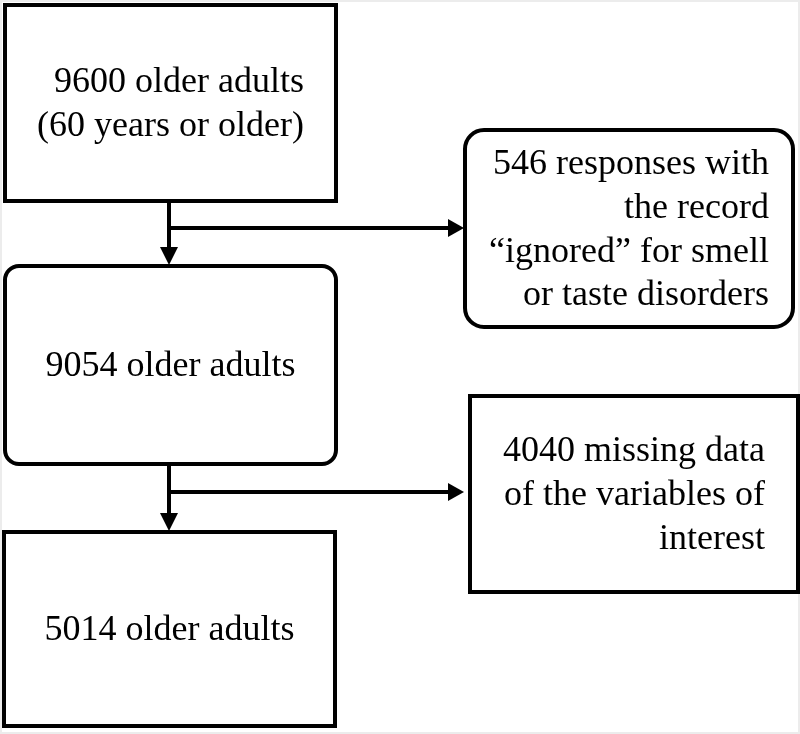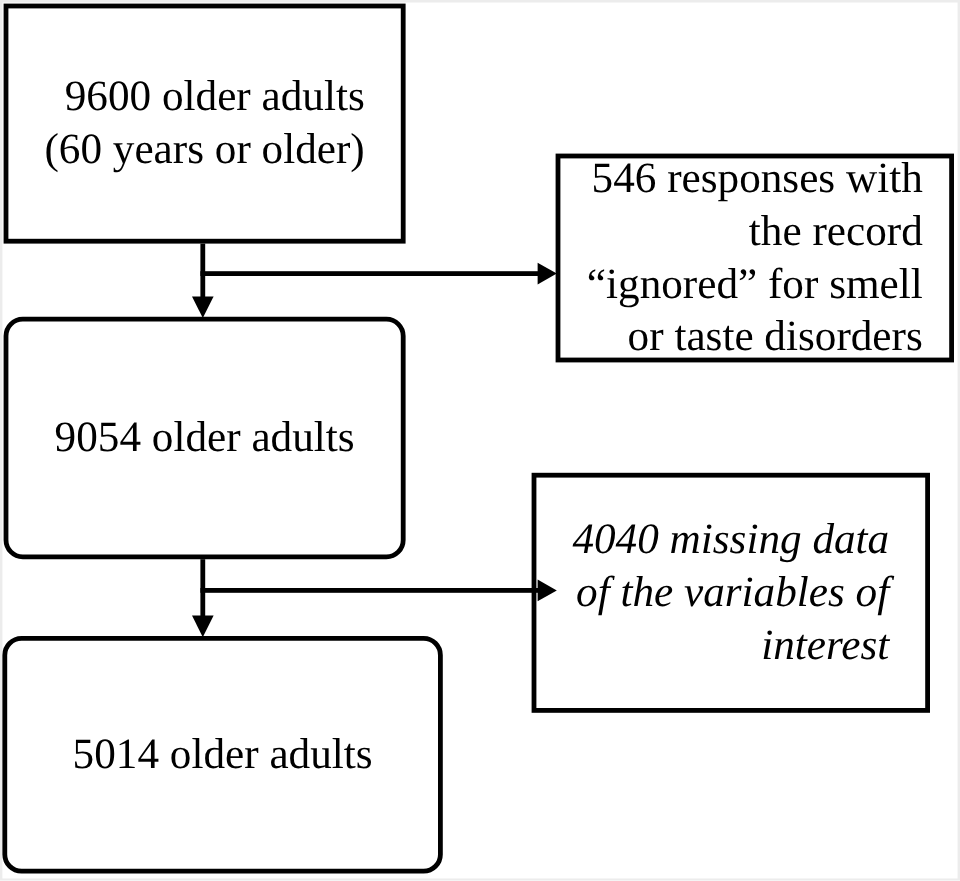--- a/index.html
+++ b/index.html
@@ -30,24 +30,24 @@
     display: block;
     white-space: pre-line;
     text-align: right;
     font-size: 36px;
     line-height: 1.22;
     color: #000000;
   }
   
   .box-a { left: 3px;  top: 3px;   width: 335px; height: 200px; }
   .box-b { left: 3px;  top: 264px; width: 335px; height: 202px; border-radius: 16px; }
-  .box-c { left: 2px;  top: 530px; width: 367px; height: 198px; border-radius: 16px; }
+  .box-c { left: 2px;  top: 530px; width: 335px; height: 198px; }
   
-  .box-d { left: 463px; top: 128px; width: 332px; height: 174px; }
-  .box-e { left: 443px; top: 394px; width: 332px; height: 200px; font-style: italic; }
+  .box-d { left: 463px; top: 128px; width: 332px; height: 201px; border-radius: 21px; }
+  .box-e { left: 468px; top: 394px; width: 332px; height: 200px; }
 
   .line {
     position: absolute;
     background: #000000;
   }
   .v-line-1 { left: 167px; top: 203px; width: 4px; height: 45px; }
   .v-line-2 { left: 167px; top: 466px; width: 4px; height: 48px; }
   .h-line-1 { left: 167px; top: 226px; width: 282px; height: 4px; }
   .h-line-2 { left: 167px; top: 490px; width: 282px; height: 4px; }
 

